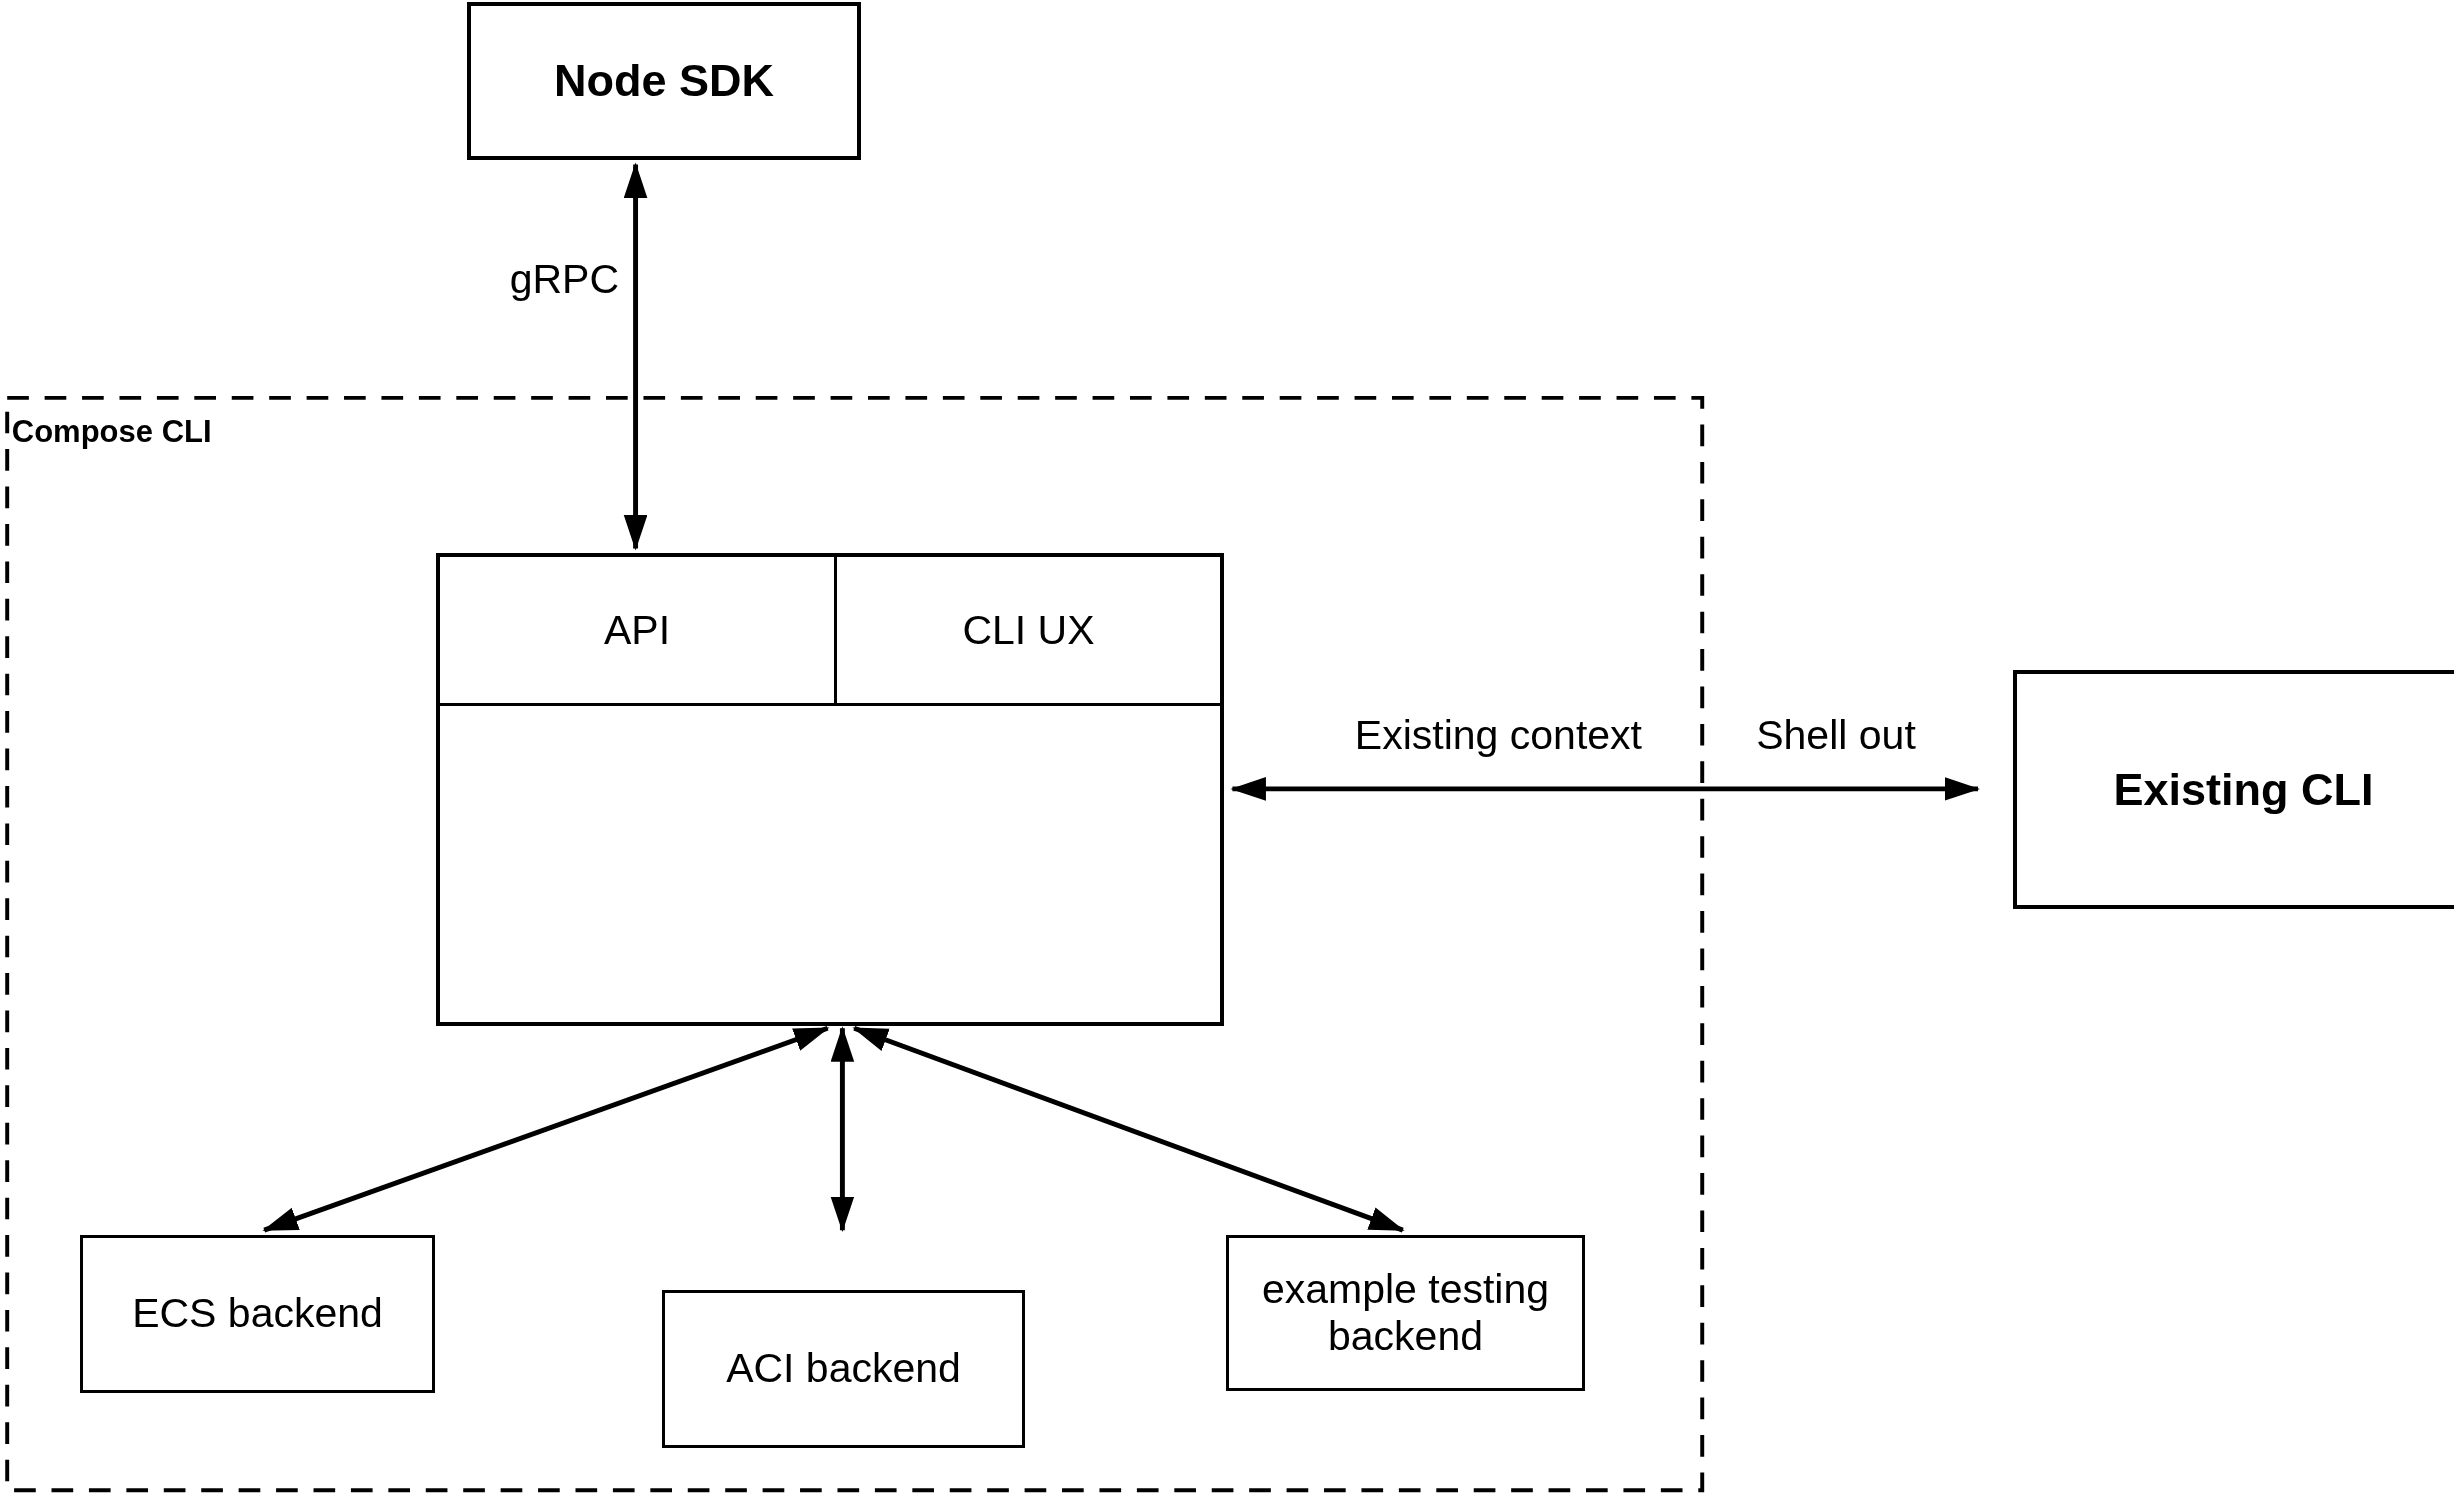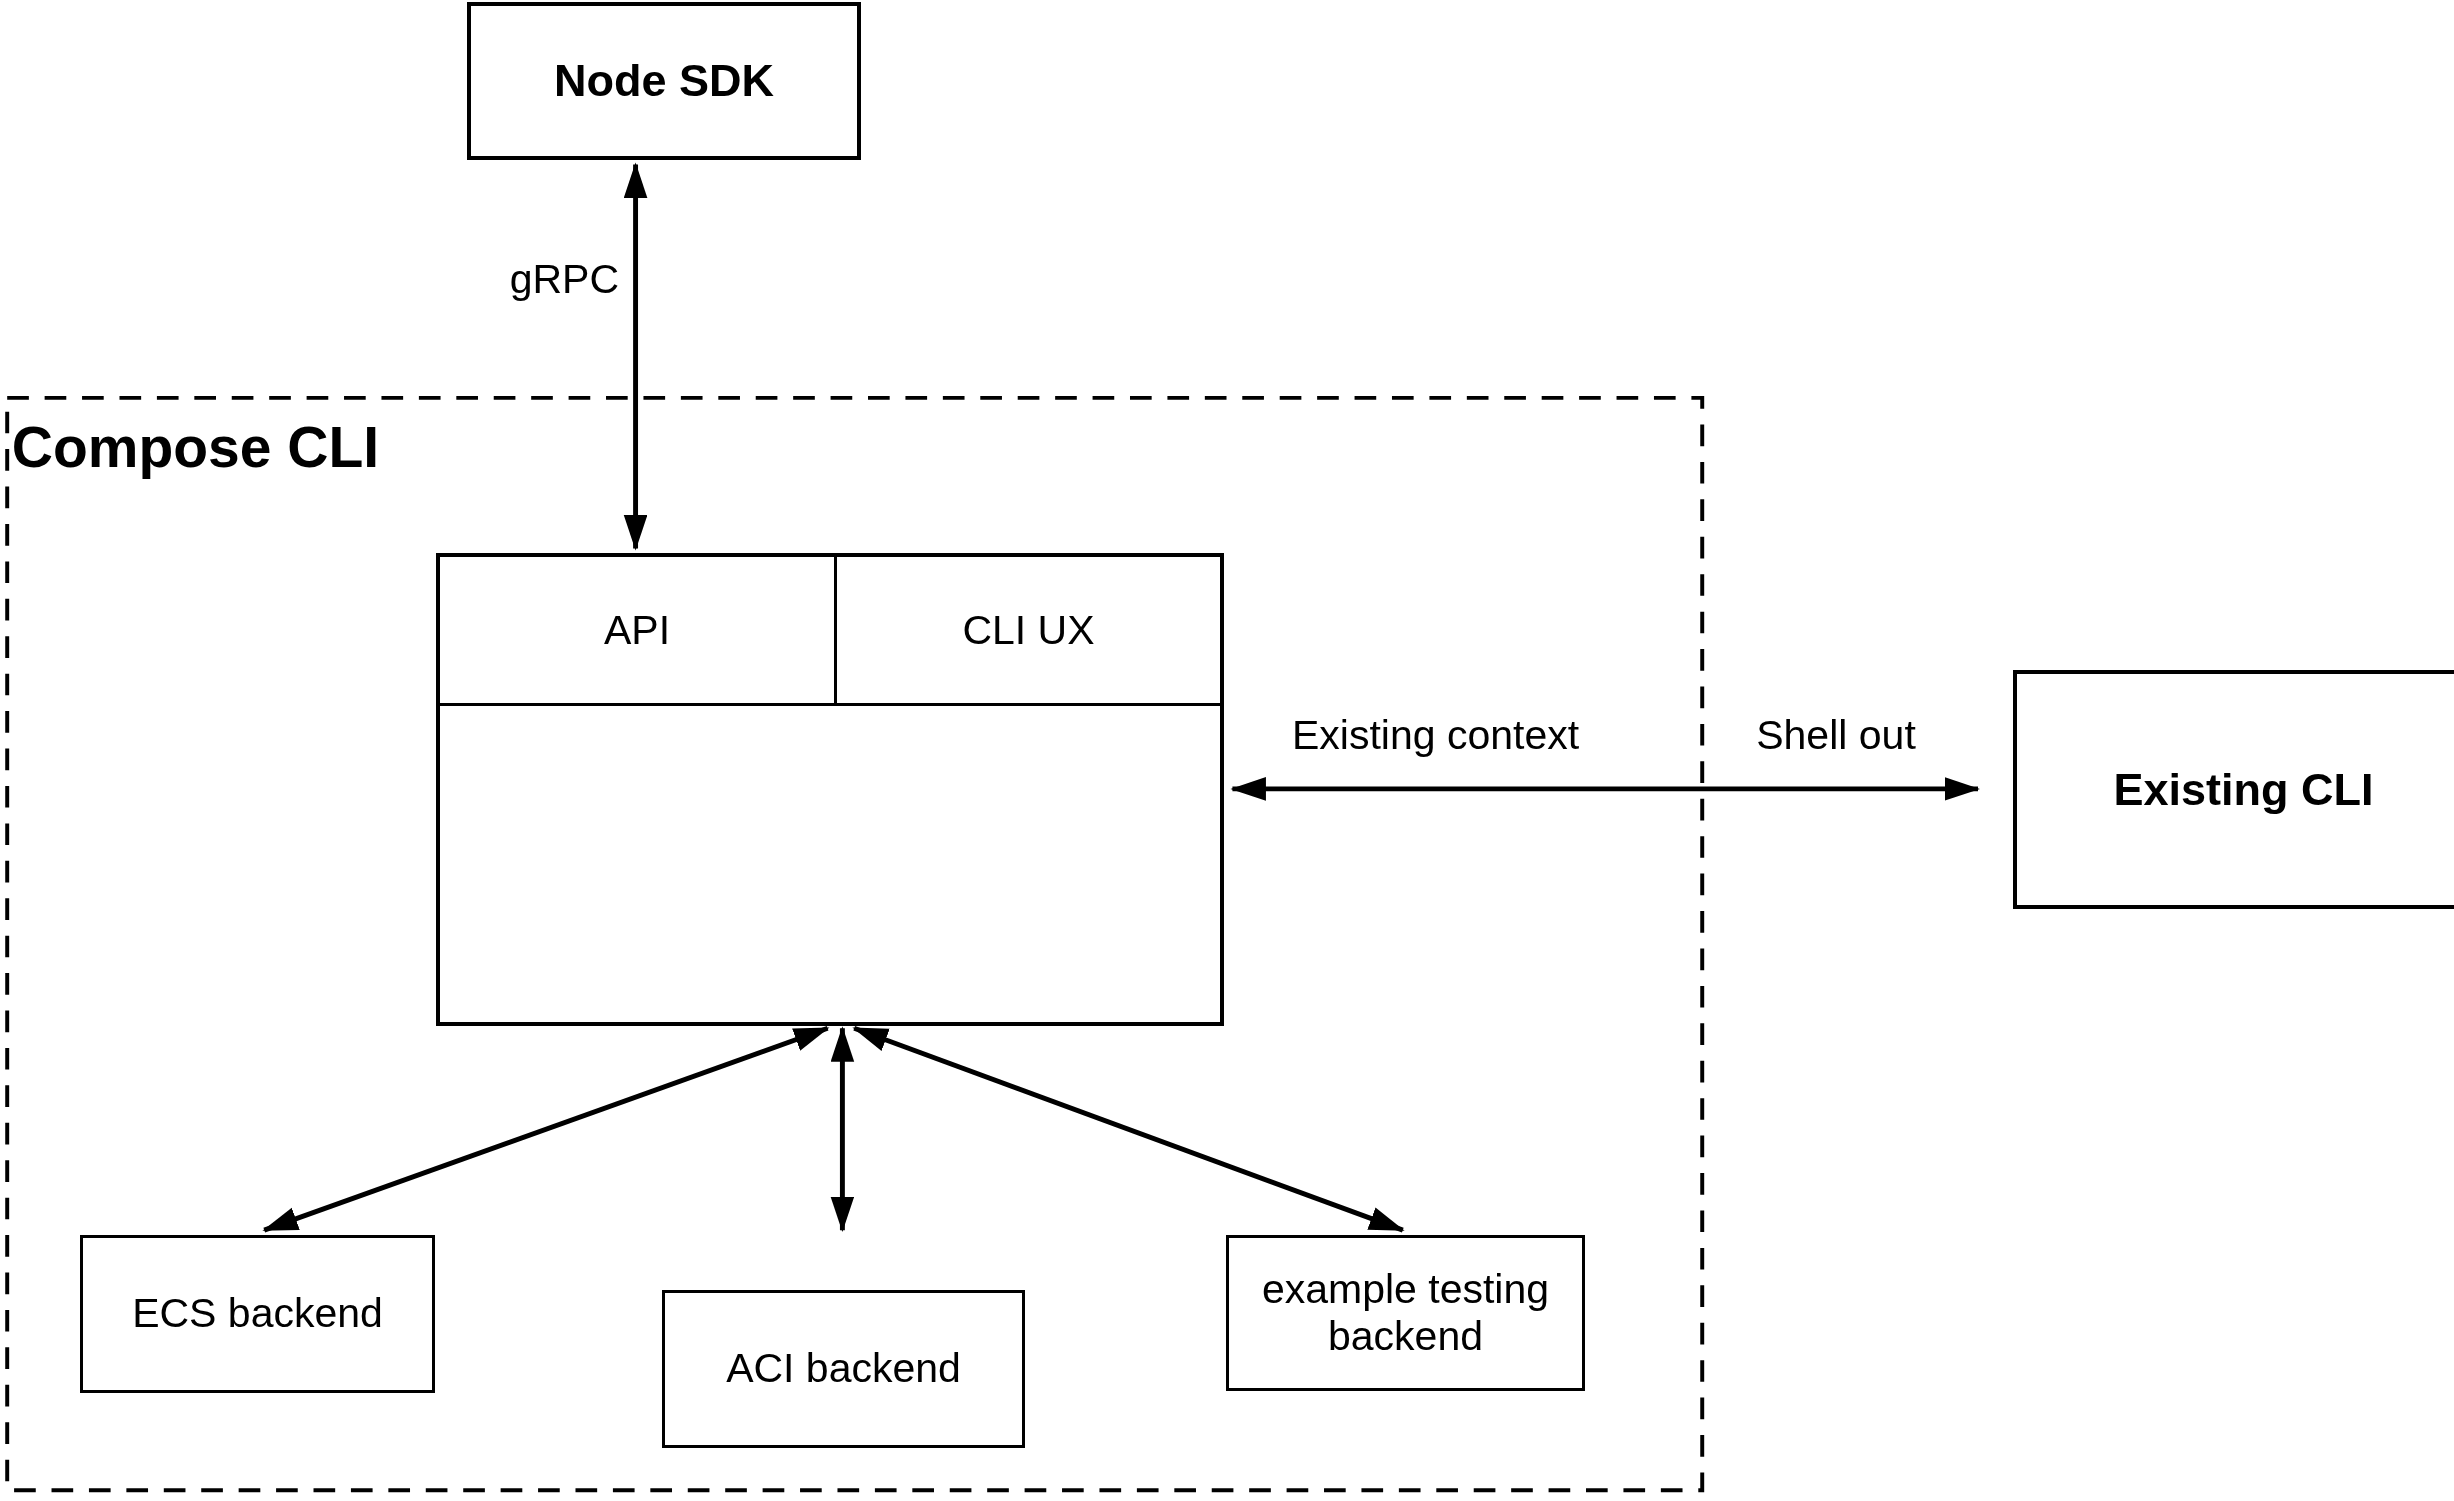--- a/index.html
+++ b/index.html
@@ -85,24 +85,24 @@
     justify-content: center;
   }
 
   .floating-label {
     position: absolute;
     z-index: 3;
     font-size: 41px;
     white-space: nowrap;
     background: transparent;
   }
-  .floating-label.bold { font-weight: bold; font-size: 57px; }
+  .floating-label.bold { font-weight: bold; font-size: 31px; }
   .grpc-label { left: 402px; top: 256px; width: 217px; text-align: right; }
   .compose-cli-label { left: 11.8px; top: 414px; }
-  .existing-context-label { left: 1292px; top: 712px; width: 394px; text-align: left; }
+  .existing-context-label { left: 1224px; top: 712px; width: 394px; text-align: right; padding-left: 24px; }
   .shell-out-label { left: 1688px; top: 712px; width: 296px; text-align: center; }
 </style>
 </head>
 <body>
 
 <div class="canvas">
 
   <svg class="wires" viewBox="0 0 2492 1524" xmlns="http://www.w3.org/2000/svg">
     <defs>
       <marker id="arrow" markerUnits="userSpaceOnUse" markerWidth="38" markerHeight="26" refX="34" refY="12" orient="auto-start-reverse">

